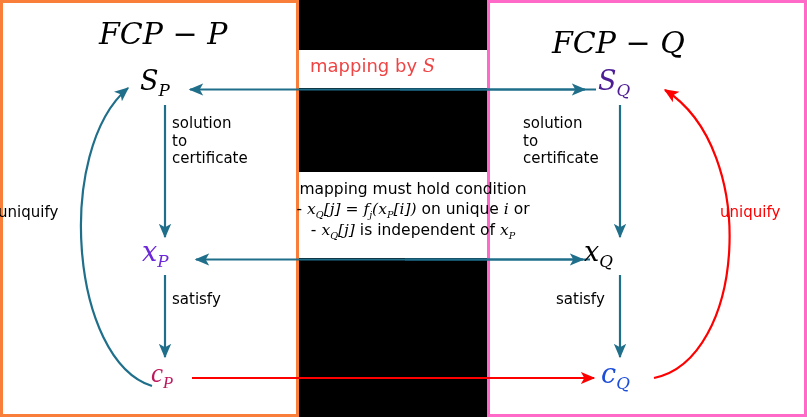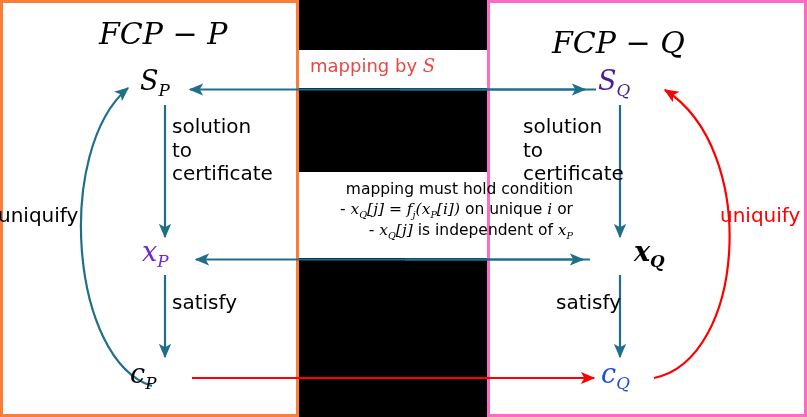--- a/index.html
+++ b/index.html
@@ -55,33 +55,33 @@
     white-space: nowrap;
   }
   .node sub {
     font-size: 0.62em;
     font-style: italic;
   }
   
   .edge-label {
     position: absolute;
     font-family: "DejaVu Sans", sans-serif;
-    font-size: 20px;
+    font-size: 15px;
     color: #000000;
     line-height: 1.18;
     white-space: pre;
   }
   .label-red { color: #ff0000; }
   
   #condition-block {
     position: absolute;
     left: 253px;
     top: 180px;
     width: 320px;
-    text-align: right;
+    text-align: center;
     font-family: "DejaVu Sans", sans-serif;
     font-size: 15.5px;
     line-height: 1.28;
     color: #000000;
     white-space: nowrap;
     z-index: 6;
   }
   #condition-block .mi {
     font-family: "DejaVu Serif", serif;
     font-style: italic;
@@ -171,24 +171,24 @@
 
   <div class="node" style="left:140px; top:53px; color:#000000;margin-top:12px;">
     <span>S</span><sub>P</sub>
   </div>
   <div class="node" style="left:598px; top:65px; color:#4c1d95;">
     <span>S</span><sub>Q</sub>
   </div>
   <div class="node" style="left:142px; top:236px; color:#6d28d9;">
     <span>x</span><sub>P</sub>
   </div>
-  <div class="node" style="left:634px; top:236px; color:#000000;font-weight:bold;">
+  <div class="node" style="left:584px; top:236px; color:#000000;">
     <span>x</span><sub>Q</sub>
   </div>
-  <div class="node" style="left:130px; top:358px; color:#000000;">
+  <div class="node" style="left:151px; top:358px; color:#be185d;font-family:Liberation Serif, serif;">
     <span>c</span><sub>P</sub>
   </div>
   <div class="node" style="left:601px; top:358px; color:#1d4ed8;">
     <span>c</span><sub>Q</sub>
   </div>
 
   <div class="edge-label" style="left:172px; top:115px;">solution
 to
 certificate</div>
   <div class="edge-label" style="left:523px; top:115px;">solution

